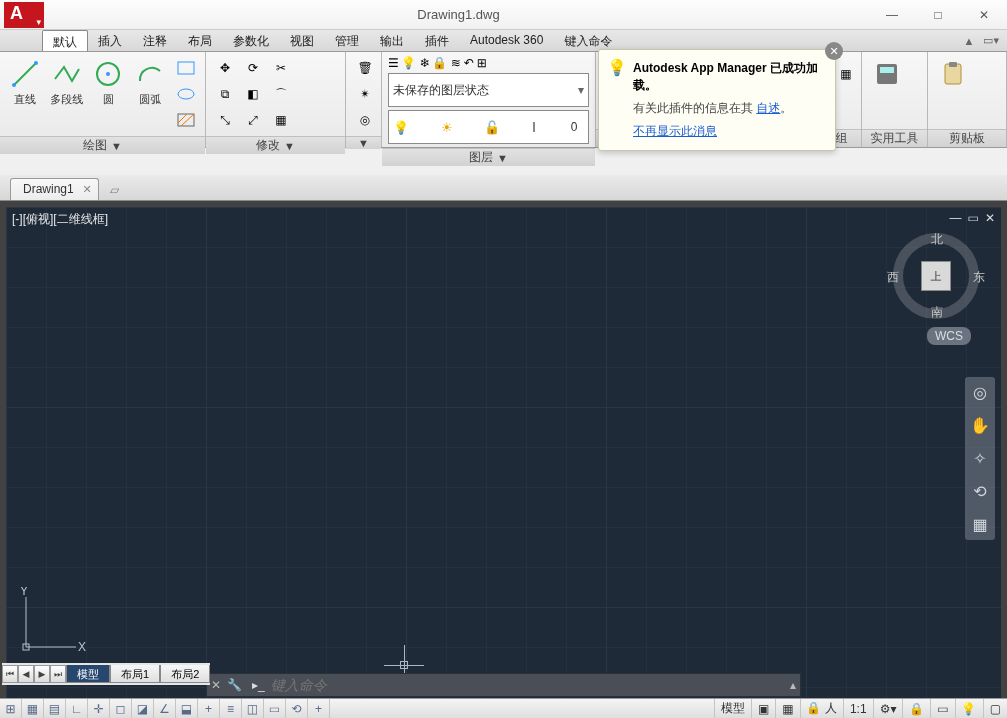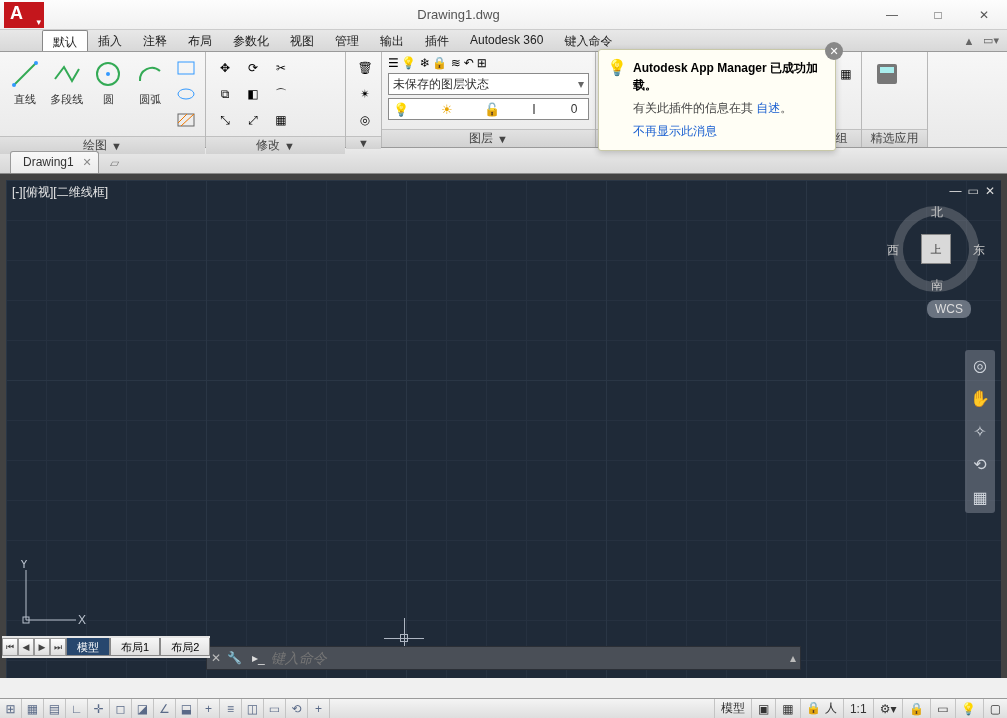--- a/index.html
+++ b/index.html
@@ -25,35 +25,35 @@
 .ribbon { height:96px; background:linear-gradient(#f7f7f7,#e9e9e9); display:flex; border-bottom:1px solid #9a9a9a; }
 .panel { border-right:1px solid #b8b8b8; display:flex; flex-direction:column; }
 .panel-body { flex:1; display:flex; align-items:flex-start; padding:4px 6px; gap:4px; }
 .panel-title { height:18px; background:linear-gradient(#e2e2e2,#d2d2d2); text-align:center; font-size:11px; color:#444; border-top:1px solid #c0c0c0; display:flex; align-items:center; justify-content:center; gap:4px; }
 .big-btn { width:38px; display:flex; flex-direction:column; align-items:center; gap:2px; cursor:pointer; padding:2px; }
 .big-btn .ic { width:32px; height:32px; display:flex; align-items:center; justify-content:center; }
 .big-btn .lbl { font-size:11px; color:#333; }
 .grid3 { display:grid; grid-template-columns:repeat(3,26px); grid-auto-rows:24px; gap:2px; }
 .grid3 .sm, .col .sm { width:26px; height:24px; display:flex; align-items:center; justify-content:center; cursor:pointer; border:1px solid transparent; }
 .col { display:flex; flex-direction:column; gap:2px; }
-.layer-combo { height:22px; border:1px solid #8a8a8a; background:#fff; display:flex; align-items:center; padding:0 4px; font-size:11px; color:#333; min-width:190px;gap:32px; }
+.layer-combo { height:34px; border:1px solid #8a8a8a; background:#fff; display:flex; align-items:center; padding:0 4px; font-size:11px; color:#333; min-width:190px;gap:32px; }
 .layer-combo .drop { margin-left:auto; color:#666; }
 .layer-ic { width:16px; height:16px; display:flex; align-items:center; justify-content:center; font-size:13px; }
 
 
 .balloon { position:absolute; left:598px; top:49px; width:238px; background:#fffef5; border:1px solid #c8c8a8; border-radius:3px; padding:10px 12px 10px 34px; box-shadow:0 2px 6px rgba(0,0,0,.2); z-index:50; }
 .balloon .bulb { position:absolute; left:8px; top:8px; font-size:16px; }
 .balloon .close { position:absolute; right:-8px; top:-8px; width:18px; height:18px; border-radius:50%; background:#888; color:#fff; display:flex; align-items:center; justify-content:center; font-size:11px; cursor:pointer; }
 .balloon .tail { position:absolute; top:-8px; right:22px; width:0; height:0; border:8px solid transparent; border-bottom-color:#fffef5; }
 .balloon b { font-size:12px; }
 .balloon p { font-size:11.5px; color:#444; margin-top:6px; }
-.balloon a { color:#1a5fd0; cursor:pointer; }
-
-
-.filetabs { height:26px; background:linear-gradient(#eaeaea,#d7d7d7); display:flex; align-items:flex-end; padding-left:10px; border-bottom:1px solid #8a8a8a; }
+.balloon a { color:#1a5fd0; text-decoration:underline; cursor:pointer; }
+
+
+.filetabs { height:26px; background:linear-gradient(#eaeaea,#d7d7d7); display:flex; align-items:flex-end; padding-left:10px; border-bottom:1px solid #8a8a8a;margin-top:27px; }
 .filetab { height:22px; padding:3px 24px 3px 12px; background:linear-gradient(#f8f8f8,#ececec); border:1px solid #9a9a9a; border-bottom:none; border-radius:3px 3px 0 0; position:relative; font-size:11px; color:#333; cursor:pointer; }
 .filetab .x { position:absolute; right:6px; top:4px; color:#888; font-size:11px; }
 .newtab { width:24px; height:20px; margin-left:4px; display:flex; align-items:center; justify-content:center; color:#777; cursor:pointer; }
 
 
 .draw-wrap { position:relative; height:504px; background:#424242; padding:6px 6px 0 6px; }
 .canvas { position:relative; width:100%; height:100%; background:#1f2a38; overflow:hidden;
   background-image:
     linear-gradient(#2a3645 1px, transparent 1px),
     linear-gradient(90deg,#2a3645 1px, transparent 1px),
@@ -281,21 +281,36 @@
         <div class="big-btn">
       <div class="ic">
             <svg width="28" height="28">
               <rect x="4" y="4" width="20" height="20" rx="2" fill="#777"></rect>
               <rect x="7" y="7" width="14" height="6" fill="#aee"></rect>
             </svg>
           </div>
     </div>
       </div>
     <div class="panel-title">
-        <span>精选应用</span>
+        <span>实用工具</span>
+      </div>
+  </div>
+  <div class="panel" style="flex:1">
+    <div class="panel-body">
+        <div class="big-btn">
+      <div class="ic">
+            <svg width="28" height="28">
+              <rect x="6" y="4" width="16" height="20" rx="2" fill="#e8d8a0" stroke="#b09040"></rect>
+              <rect x="10" y="2" width="8" height="5" rx="1" fill="#888"></rect>
+            </svg>
+          </div>
+    </div>
+      </div>
+    <div class="panel-title">
+        <span>剪贴板</span>
       </div>
   </div>
 </div>
 
 <div class="balloon">
   <div class="tail"></div>
   <span class="bulb">💡</span>
   <span class="close">✕</span>
   <b>Autodesk App Manager 已成功加载。</b>
   <p><span>有关此插件的信息在其 </span><a>自述</a><span>。</span></p>

